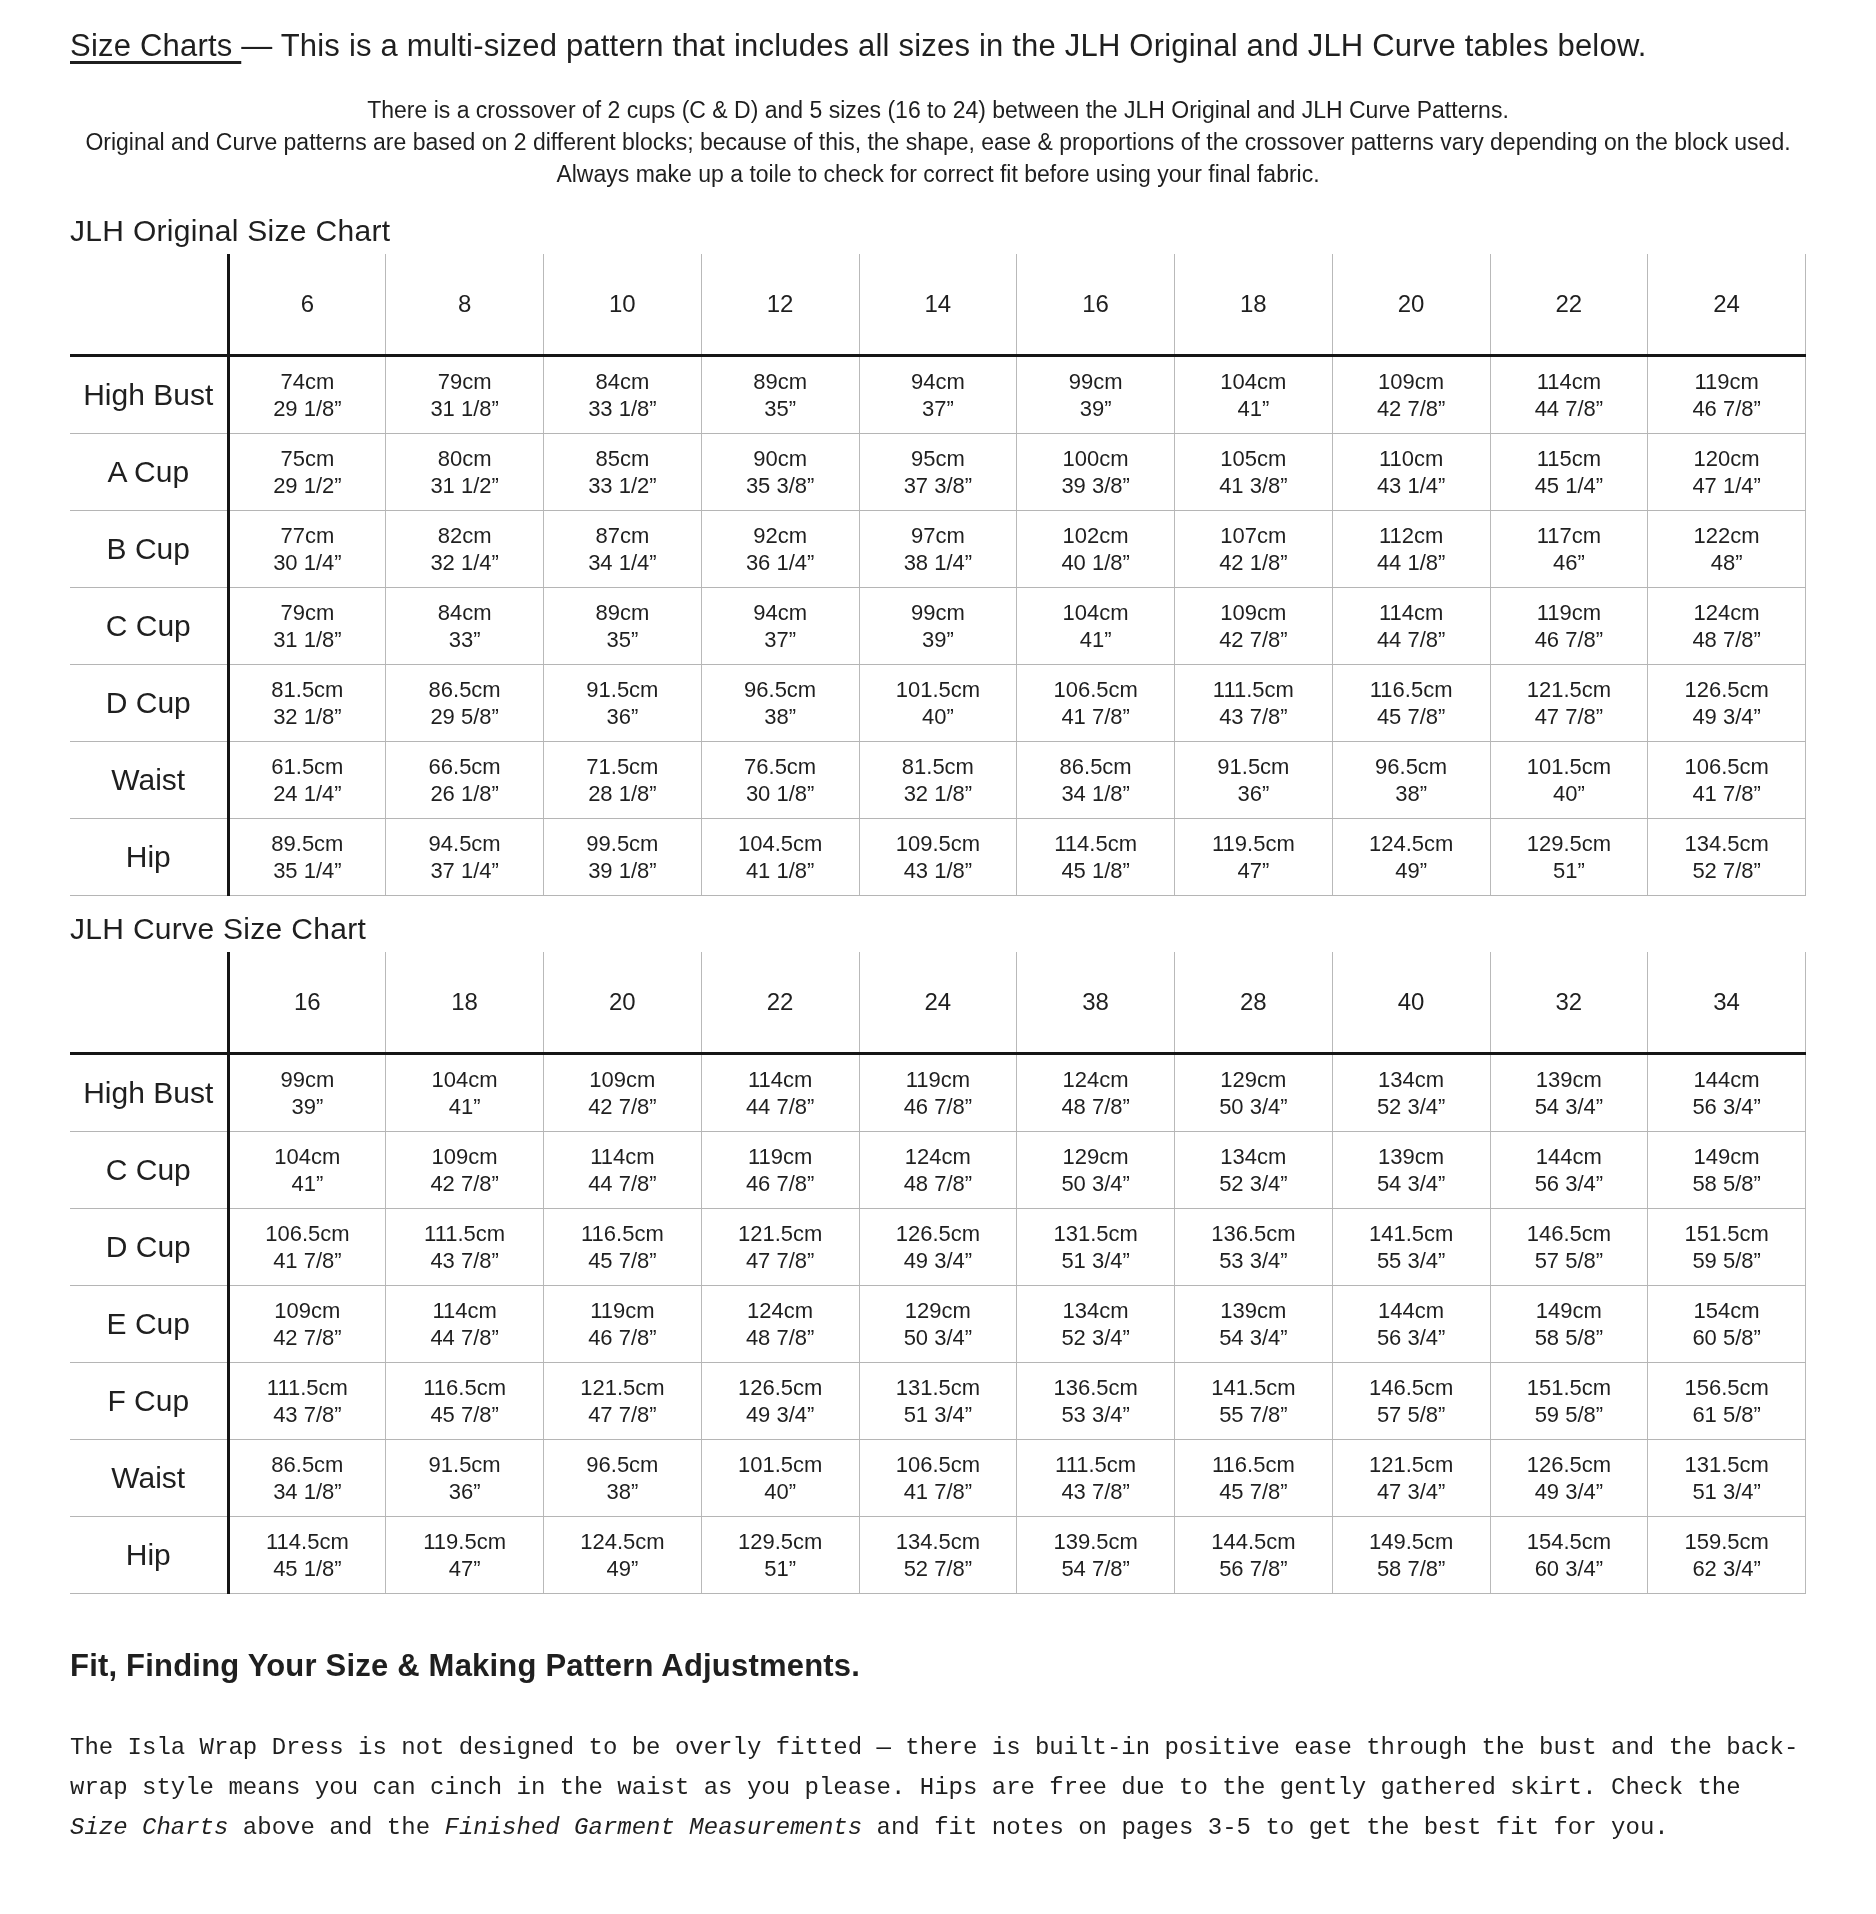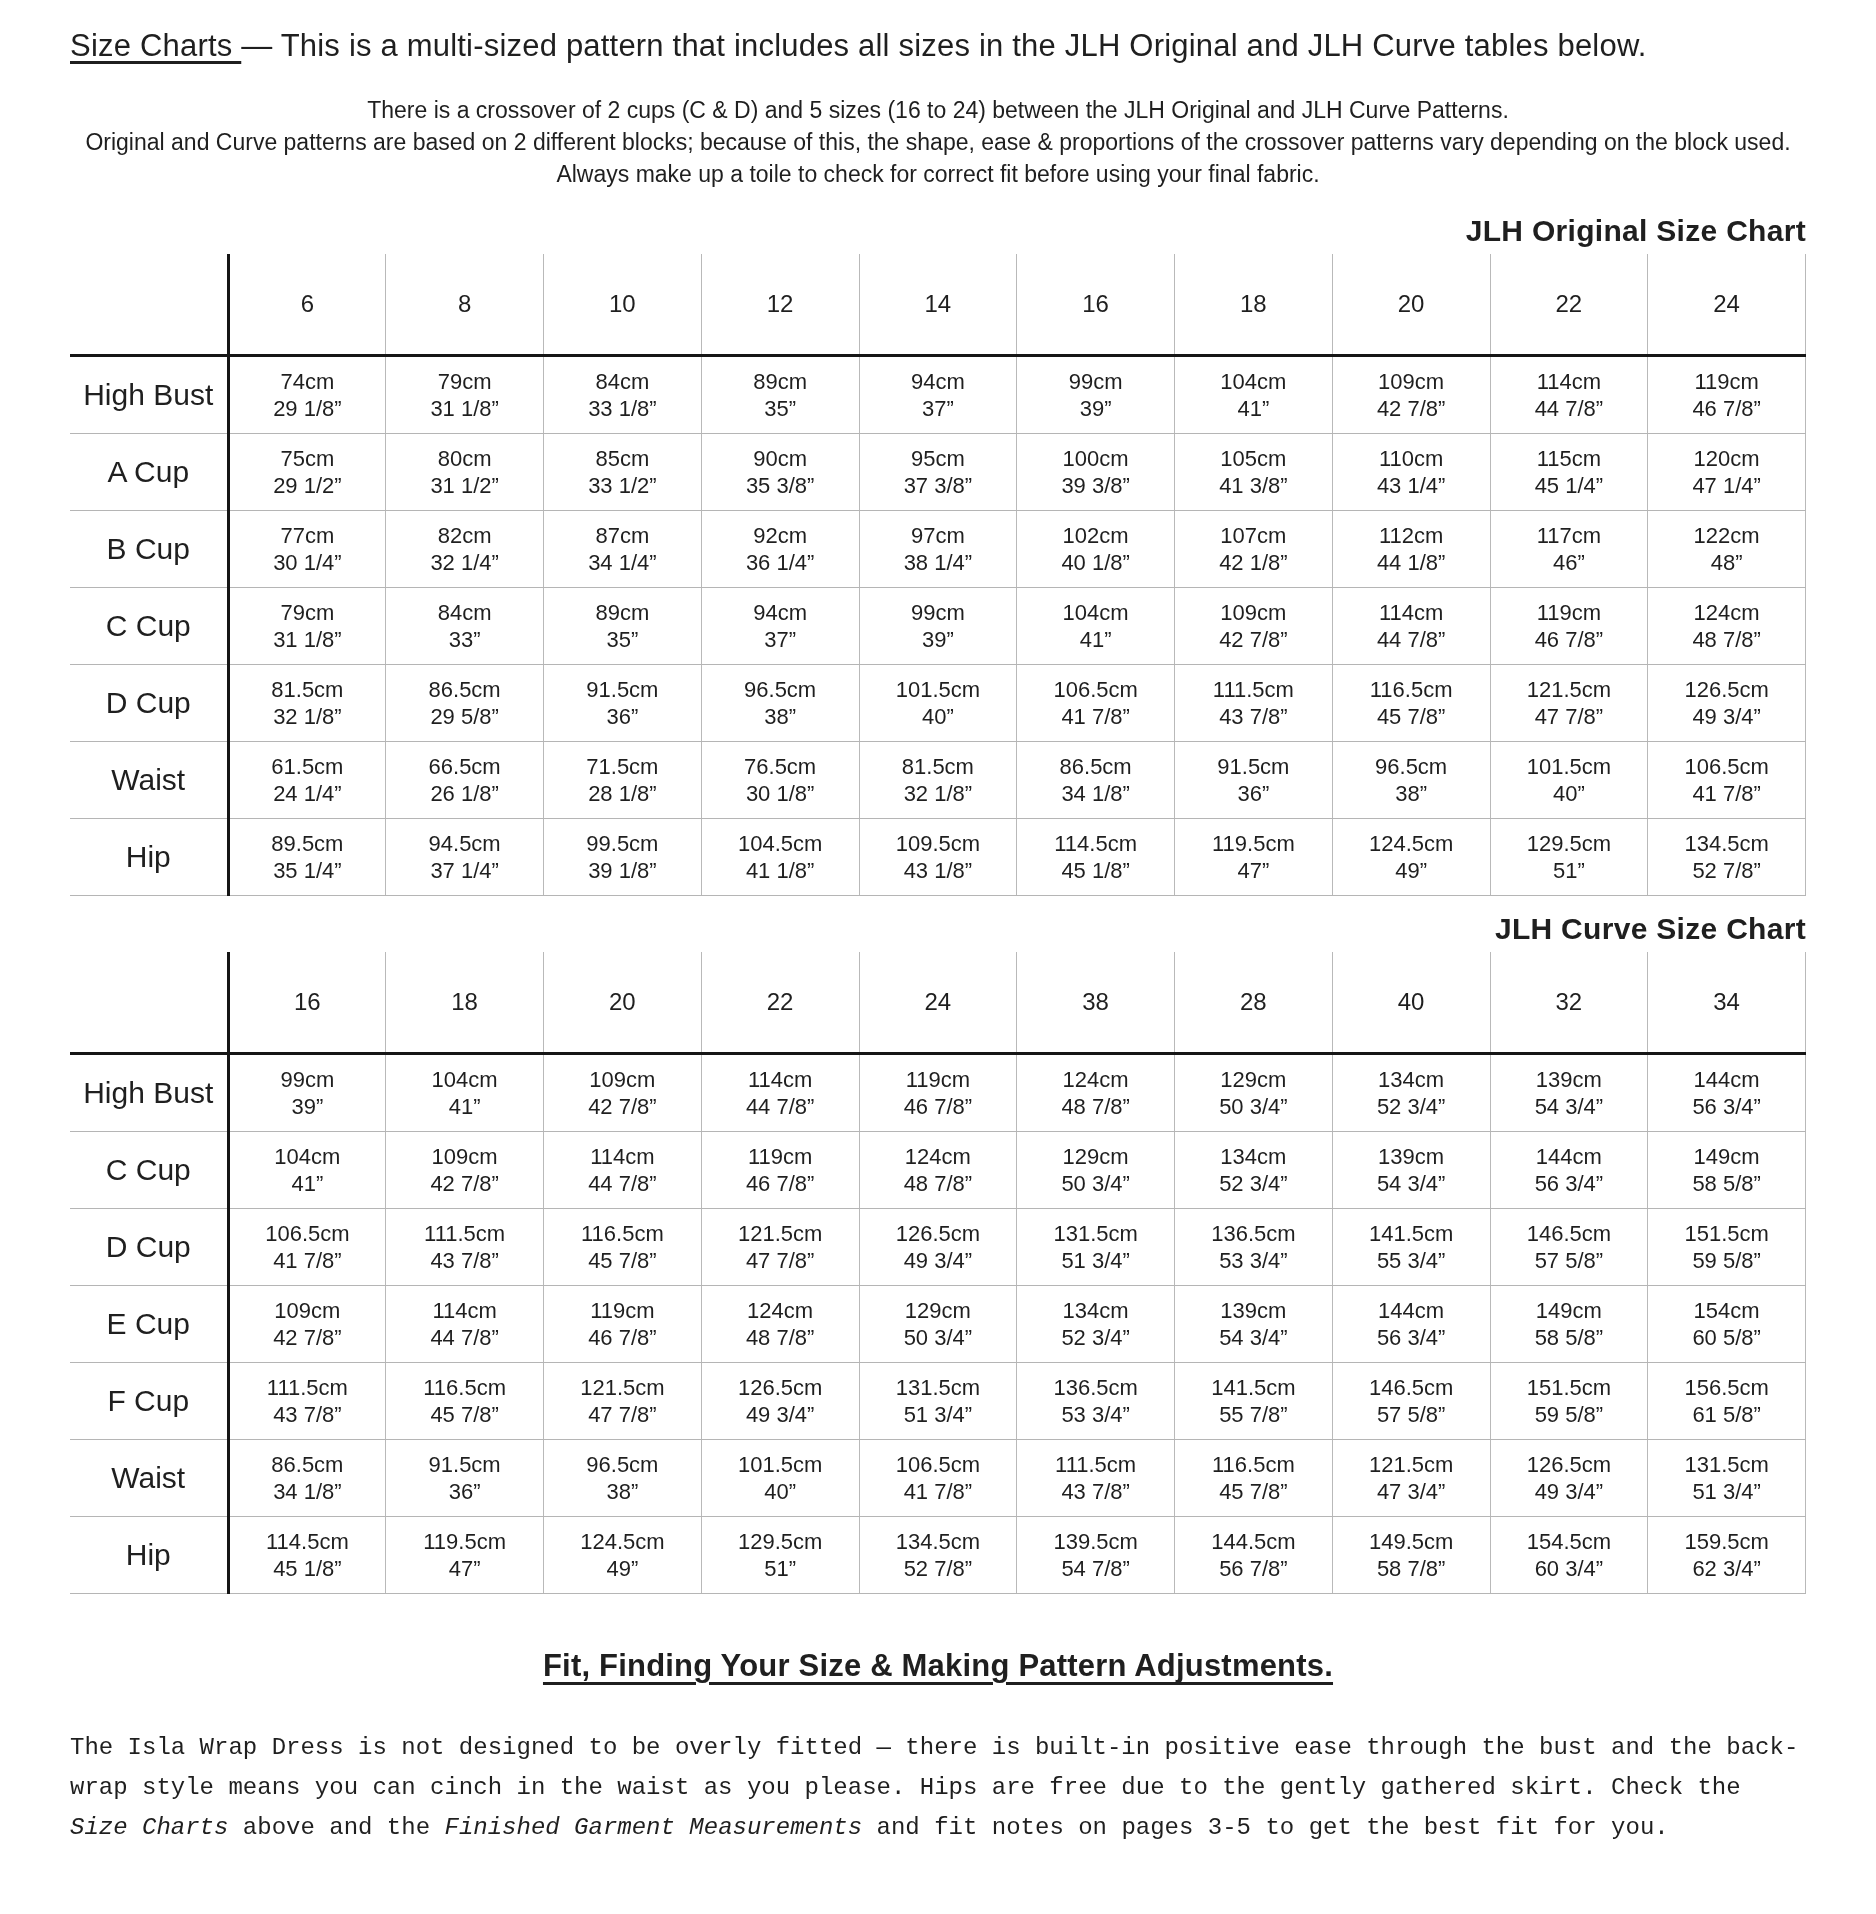--- a/index.html
+++ b/index.html
@@ -9,21 +9,21 @@
     color:#1f1f1f;
     -webkit-font-smoothing:antialiased;
   }
   .page{padding:28px 70px 0 70px;box-sizing:border-box;}
 
   .top-title{font-size:31px;letter-spacing:.2px;}
   .top-title .ul{text-decoration:underline;text-underline-offset:5px;}
 
   .intro{margin-top:30px;text-align:center;font-size:23px;line-height:32px;}
 
-  .chart-title{text-align:right;font-weight:bold;font-size:30px;margin:24px 0 6px 0;letter-spacing:.3px;}
+  .chart-title{text-align:left;font-weight:normal;font-size:30px;margin:24px 0 6px 0;letter-spacing:.3px;}
   .chart-title.curve{margin-top:16px;}
 
   table.size-chart{border-collapse:collapse;width:100%;table-layout:fixed;}
   col.col-label{width:158px;}
   table.size-chart thead th{
     height:100px;font-weight:normal;font-size:24px;vertical-align:middle;
     border-bottom:3px solid #161616;padding:0;
   }
   table.size-chart th.size{border-left:1.5px solid #b9b9b9;}
   table.size-chart th.size:nth-child(2){border-left:3px solid #161616;}
@@ -32,22 +32,22 @@
   table.size-chart tbody td{
     height:76px;padding:0;text-align:center;vertical-align:middle;
     border-bottom:1.5px solid #b5b5b5;
   }
   table.size-chart tbody th.rowlabel{font-weight:normal;font-size:30px;}
   table.size-chart tbody td{border-left:1.5px solid #b9b9b9;font-size:22px;line-height:27px;}
   table.size-chart tbody td:nth-child(2){border-left:3px solid #161616;}
   table.size-chart tbody td:last-child{border-right:1.5px solid #b9b9b9;}
   .cm,.inch{white-space:nowrap;}
 
-  .fit-heading{margin-top:54px;text-align:center;font-weight:bold;font-size:31px;
-    text-decoration:underline;text-underline-offset:6px;letter-spacing:.2px;}
+  .fit-heading{margin-top:54px;text-align:left;font-weight:bold;font-size:31px;
+    text-underline-offset:6px;letter-spacing:.2px;}
   .fit-para{margin-top:44px;font-size:24px;line-height:40px;white-space:pre-wrap;font-family:Liberation Mono, monospace;}
   .fit-para .it{font-style:italic;}
 </style>
 </head>
 <body>
 
 <div class="page">
 
   <div class="top-title"><span class="ul">Size Charts </span><span>— This is a multi-sized pattern that includes all sizes in the JLH Original and JLH Curve tables below.</span></div>
 

